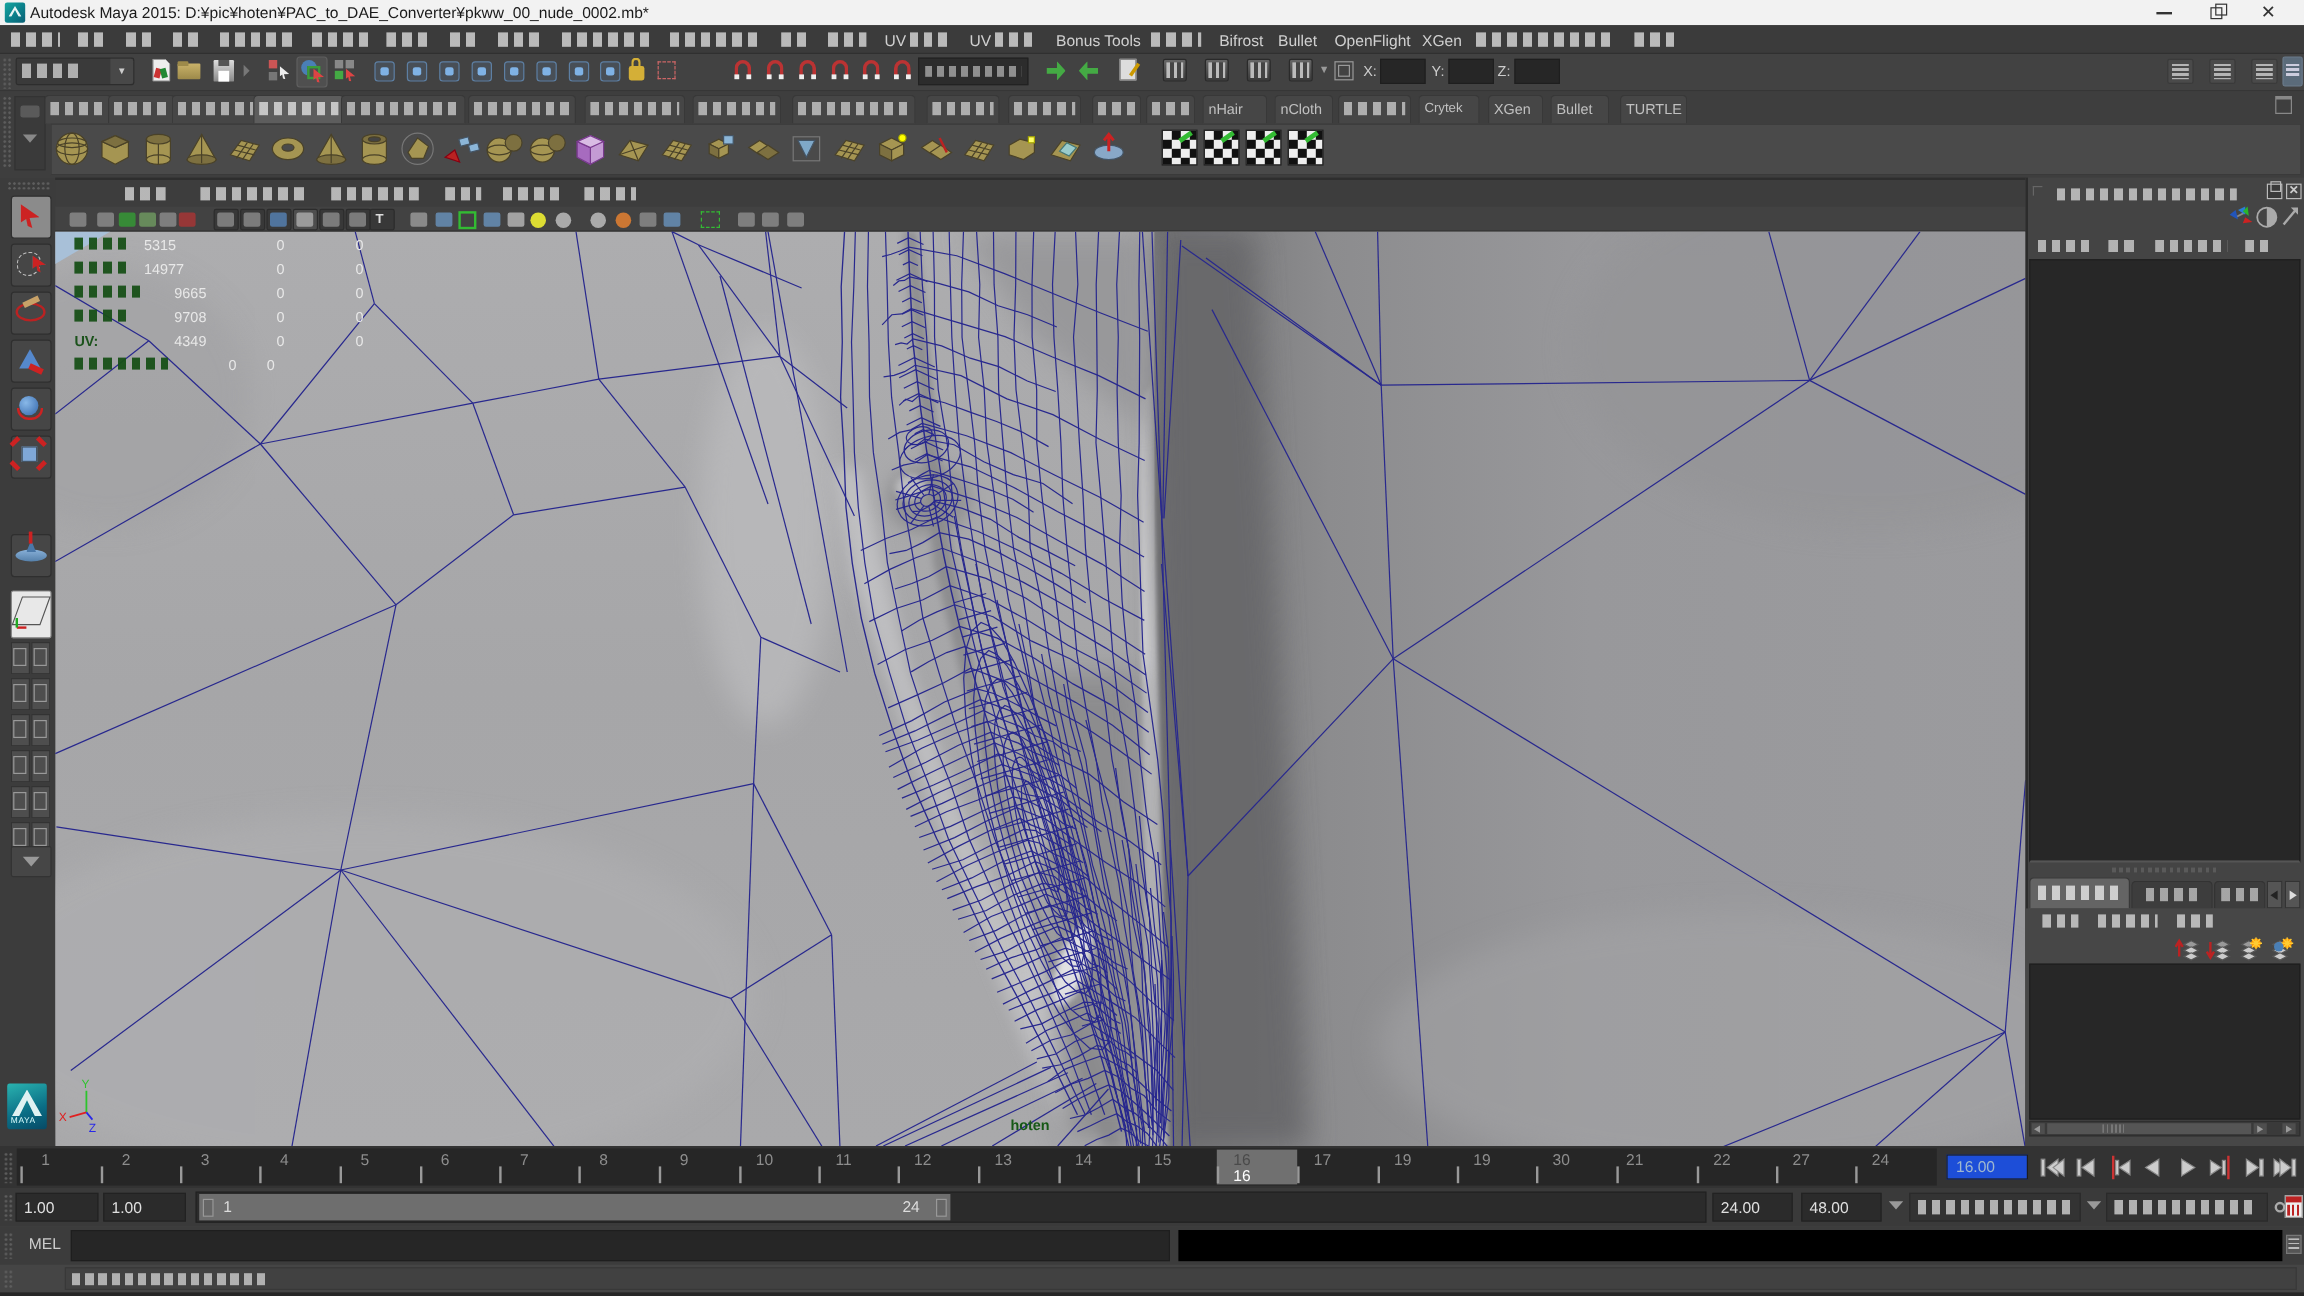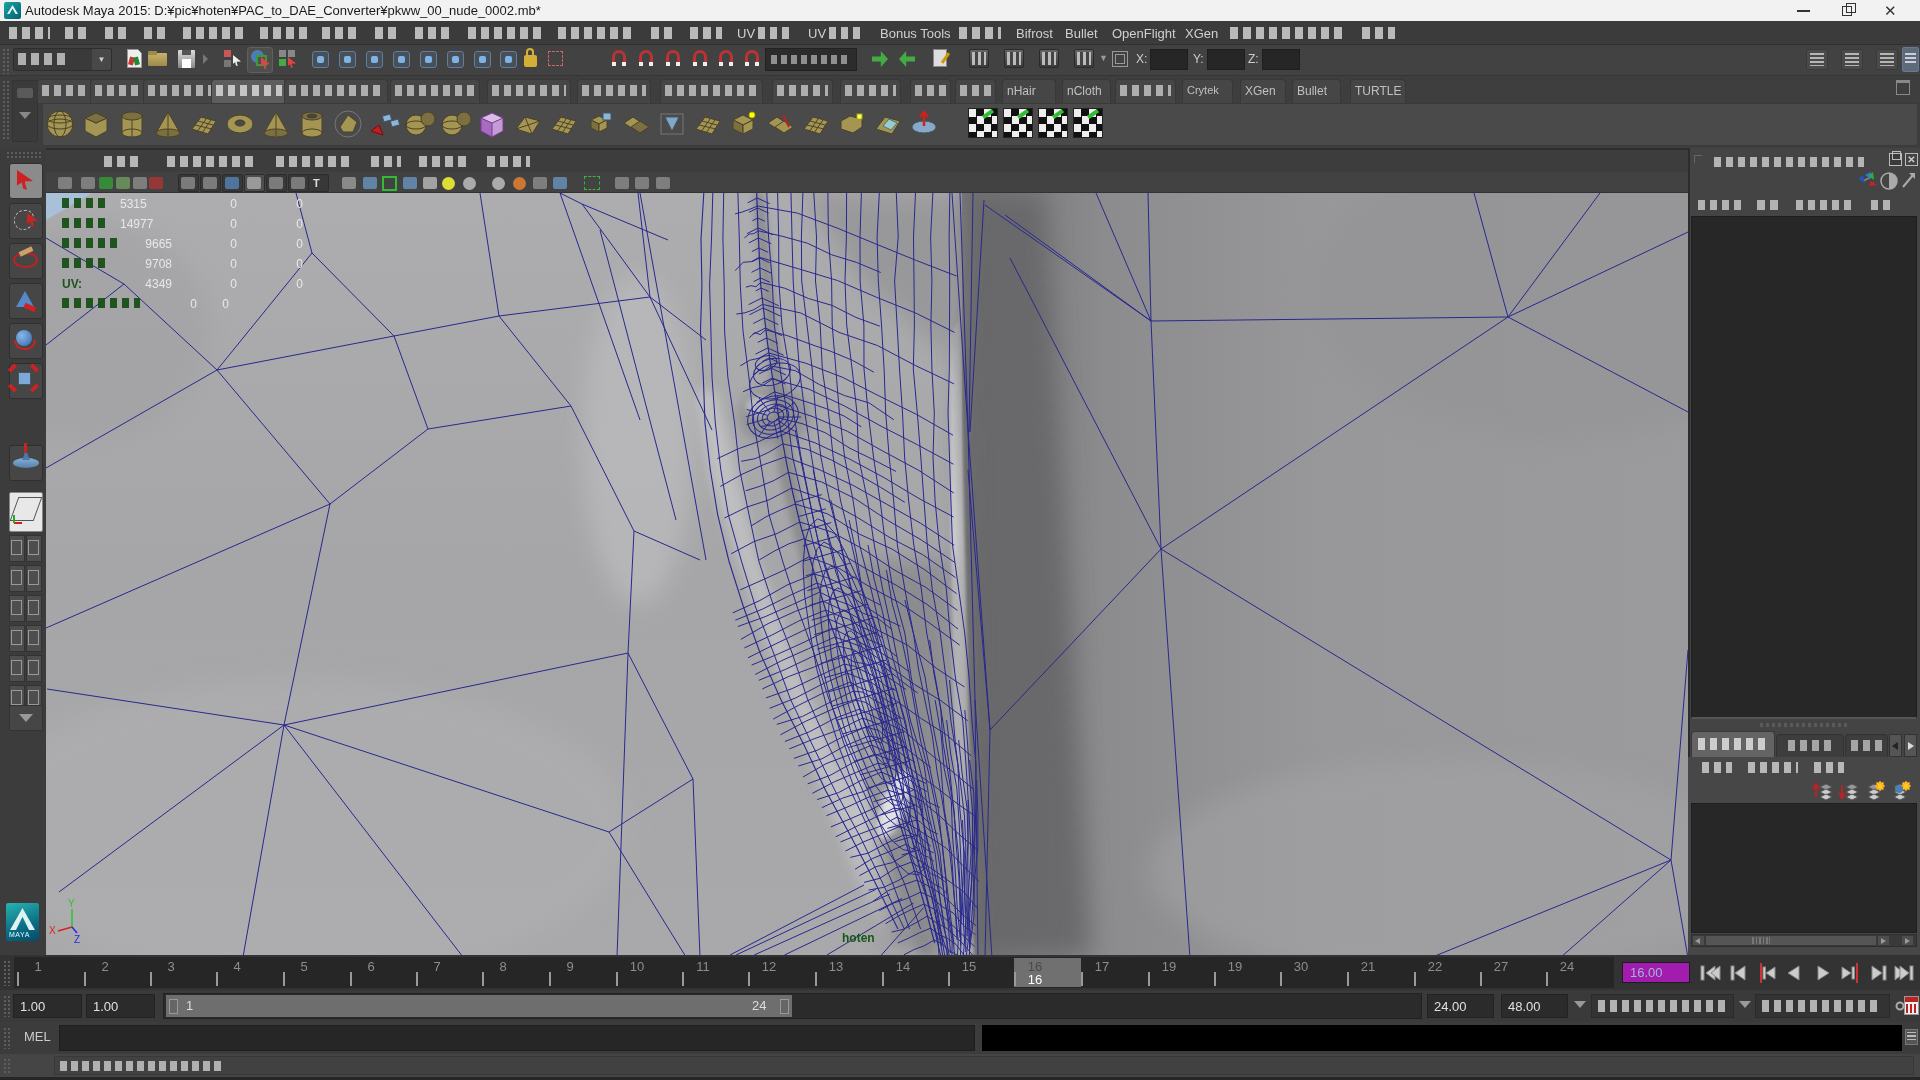--- a/index.html
+++ b/index.html
@@ -823,21 +823,21 @@
 <div class="abs" style="left:624px;top:959px;width:26px;text-align:center;font-size:13px;color:#8d8d8d">10</div>
 <div class="abs" style="left:690px;top:959px;width:26px;text-align:center;font-size:13px;color:#8d8d8d">11</div>
 <div class="abs" style="left:756px;top:959px;width:26px;text-align:center;font-size:13px;color:#8d8d8d">12</div>
 <div class="abs" style="left:823px;top:959px;width:26px;text-align:center;font-size:13px;color:#8d8d8d">13</div>
 <div class="abs" style="left:890px;top:959px;width:26px;text-align:center;font-size:13px;color:#8d8d8d">14</div>
 <div class="abs" style="left:956px;top:959px;width:26px;text-align:center;font-size:13px;color:#8d8d8d">15</div>
 <div class="abs" style="left:1089px;top:959px;width:26px;text-align:center;font-size:13px;color:#8d8d8d">17</div>
 <div class="abs" style="left:1156px;top:959px;width:26px;text-align:center;font-size:13px;color:#8d8d8d">19</div>
 <div class="abs" style="left:1222px;top:959px;width:26px;text-align:center;font-size:13px;color:#8d8d8d">19</div>
 <div class="abs" style="left:1288px;top:959px;width:26px;text-align:center;font-size:13px;color:#8d8d8d">30</div>
-<div class="abs" style="left:1355px;top:959px;width:26px;text-align:center;font-size:13px;color:#8d8d8d">21</div>
+<div class="abs" style="left:1355px;top:959px;width:26px;text-align:left;font-size:13px;color:#8d8d8d">21</div>
 <div class="abs" style="left:1422px;top:959px;width:26px;text-align:center;font-size:13px;color:#8d8d8d">22</div>
 <div class="abs" style="left:1488px;top:959px;width:26px;text-align:center;font-size:13px;color:#8d8d8d">27</div>
 <div class="abs" style="left:1554px;top:959px;width:26px;text-align:center;font-size:13px;color:#8d8d8d">24</div>
 <div class="abs" style="left:17px;top:972px;width:2px;height:14px;background:#999"></div>
 <div class="abs" style="left:84px;top:972px;width:2px;height:14px;background:#999"></div>
 <div class="abs" style="left:150px;top:972px;width:2px;height:14px;background:#999"></div>
 <div class="abs" style="left:216px;top:972px;width:2px;height:14px;background:#999"></div>
 <div class="abs" style="left:283px;top:972px;width:2px;height:14px;background:#999"></div>
 <div class="abs" style="left:350px;top:972px;width:2px;height:14px;background:#999"></div>
 <div class="abs" style="left:416px;top:972px;width:2px;height:14px;background:#999"></div>
@@ -853,21 +853,21 @@
 <div class="abs" style="left:1081px;top:972px;width:2px;height:14px;background:#999"></div>
 <div class="abs" style="left:1148px;top:972px;width:2px;height:14px;background:#999"></div>
 <div class="abs" style="left:1214px;top:972px;width:2px;height:14px;background:#999"></div>
 <div class="abs" style="left:1280px;top:972px;width:2px;height:14px;background:#999"></div>
 <div class="abs" style="left:1347px;top:972px;width:2px;height:14px;background:#999"></div>
 <div class="abs" style="left:1414px;top:972px;width:2px;height:14px;background:#999"></div>
 <div class="abs" style="left:1480px;top:972px;width:2px;height:14px;background:#999"></div>
 <div class="abs" style="left:1546px;top:972px;width:2px;height:14px;background:#999"></div>
 <div class="abs" style="left:1022px;top:959px;width:26px;text-align:center;font-size:13px;color:#4a4a4a">16</div>
 <div class="abs" style="left:1022px;top:972px;width:26px;text-align:center;font-size:13px;color:#fff">16</div>
-<div class="abs" style="left:1622px;top:962px;width:68px;height:21px;background:#a21caf;border:1px solid #1d1d1d;color:#9fb7cf;font-size:13px;line-height:20px;padding-left:7px">16.00</div>
+<div class="abs" style="left:1622px;top:962px;width:68px;height:21px;background:#1d4ed8;border:1px solid #1d1d1d;color:#9fb7cf;font-size:13px;line-height:20px;padding-left:7px">16.00</div>
 <svg class="abs" style="left:1698px;top:963px" width="25" height="20" viewBox="0 0 25 20">
     <rect x="3" y="3" width="3" height="14" fill="#ccc" stroke="#888"></rect>
     <polygon points="17,3 8,10 17,17" fill="#ccc" stroke="#888"></polygon>
     <polygon points="22,3 13,10 22,17" fill="#ccc" stroke="#888"></polygon>
   </svg>
 <svg class="abs" style="left:1726px;top:963px" width="25" height="20" viewBox="0 0 25 20">
     <rect x="5" y="3" width="3" height="14" fill="#ccc" stroke="#888"></rect>
     <polygon points="19,3 9,10 19,17" fill="#ccc" stroke="#888"></polygon>
   </svg>
 <svg class="abs" style="left:1754px;top:963px" width="25" height="20" viewBox="0 0 25 20">

